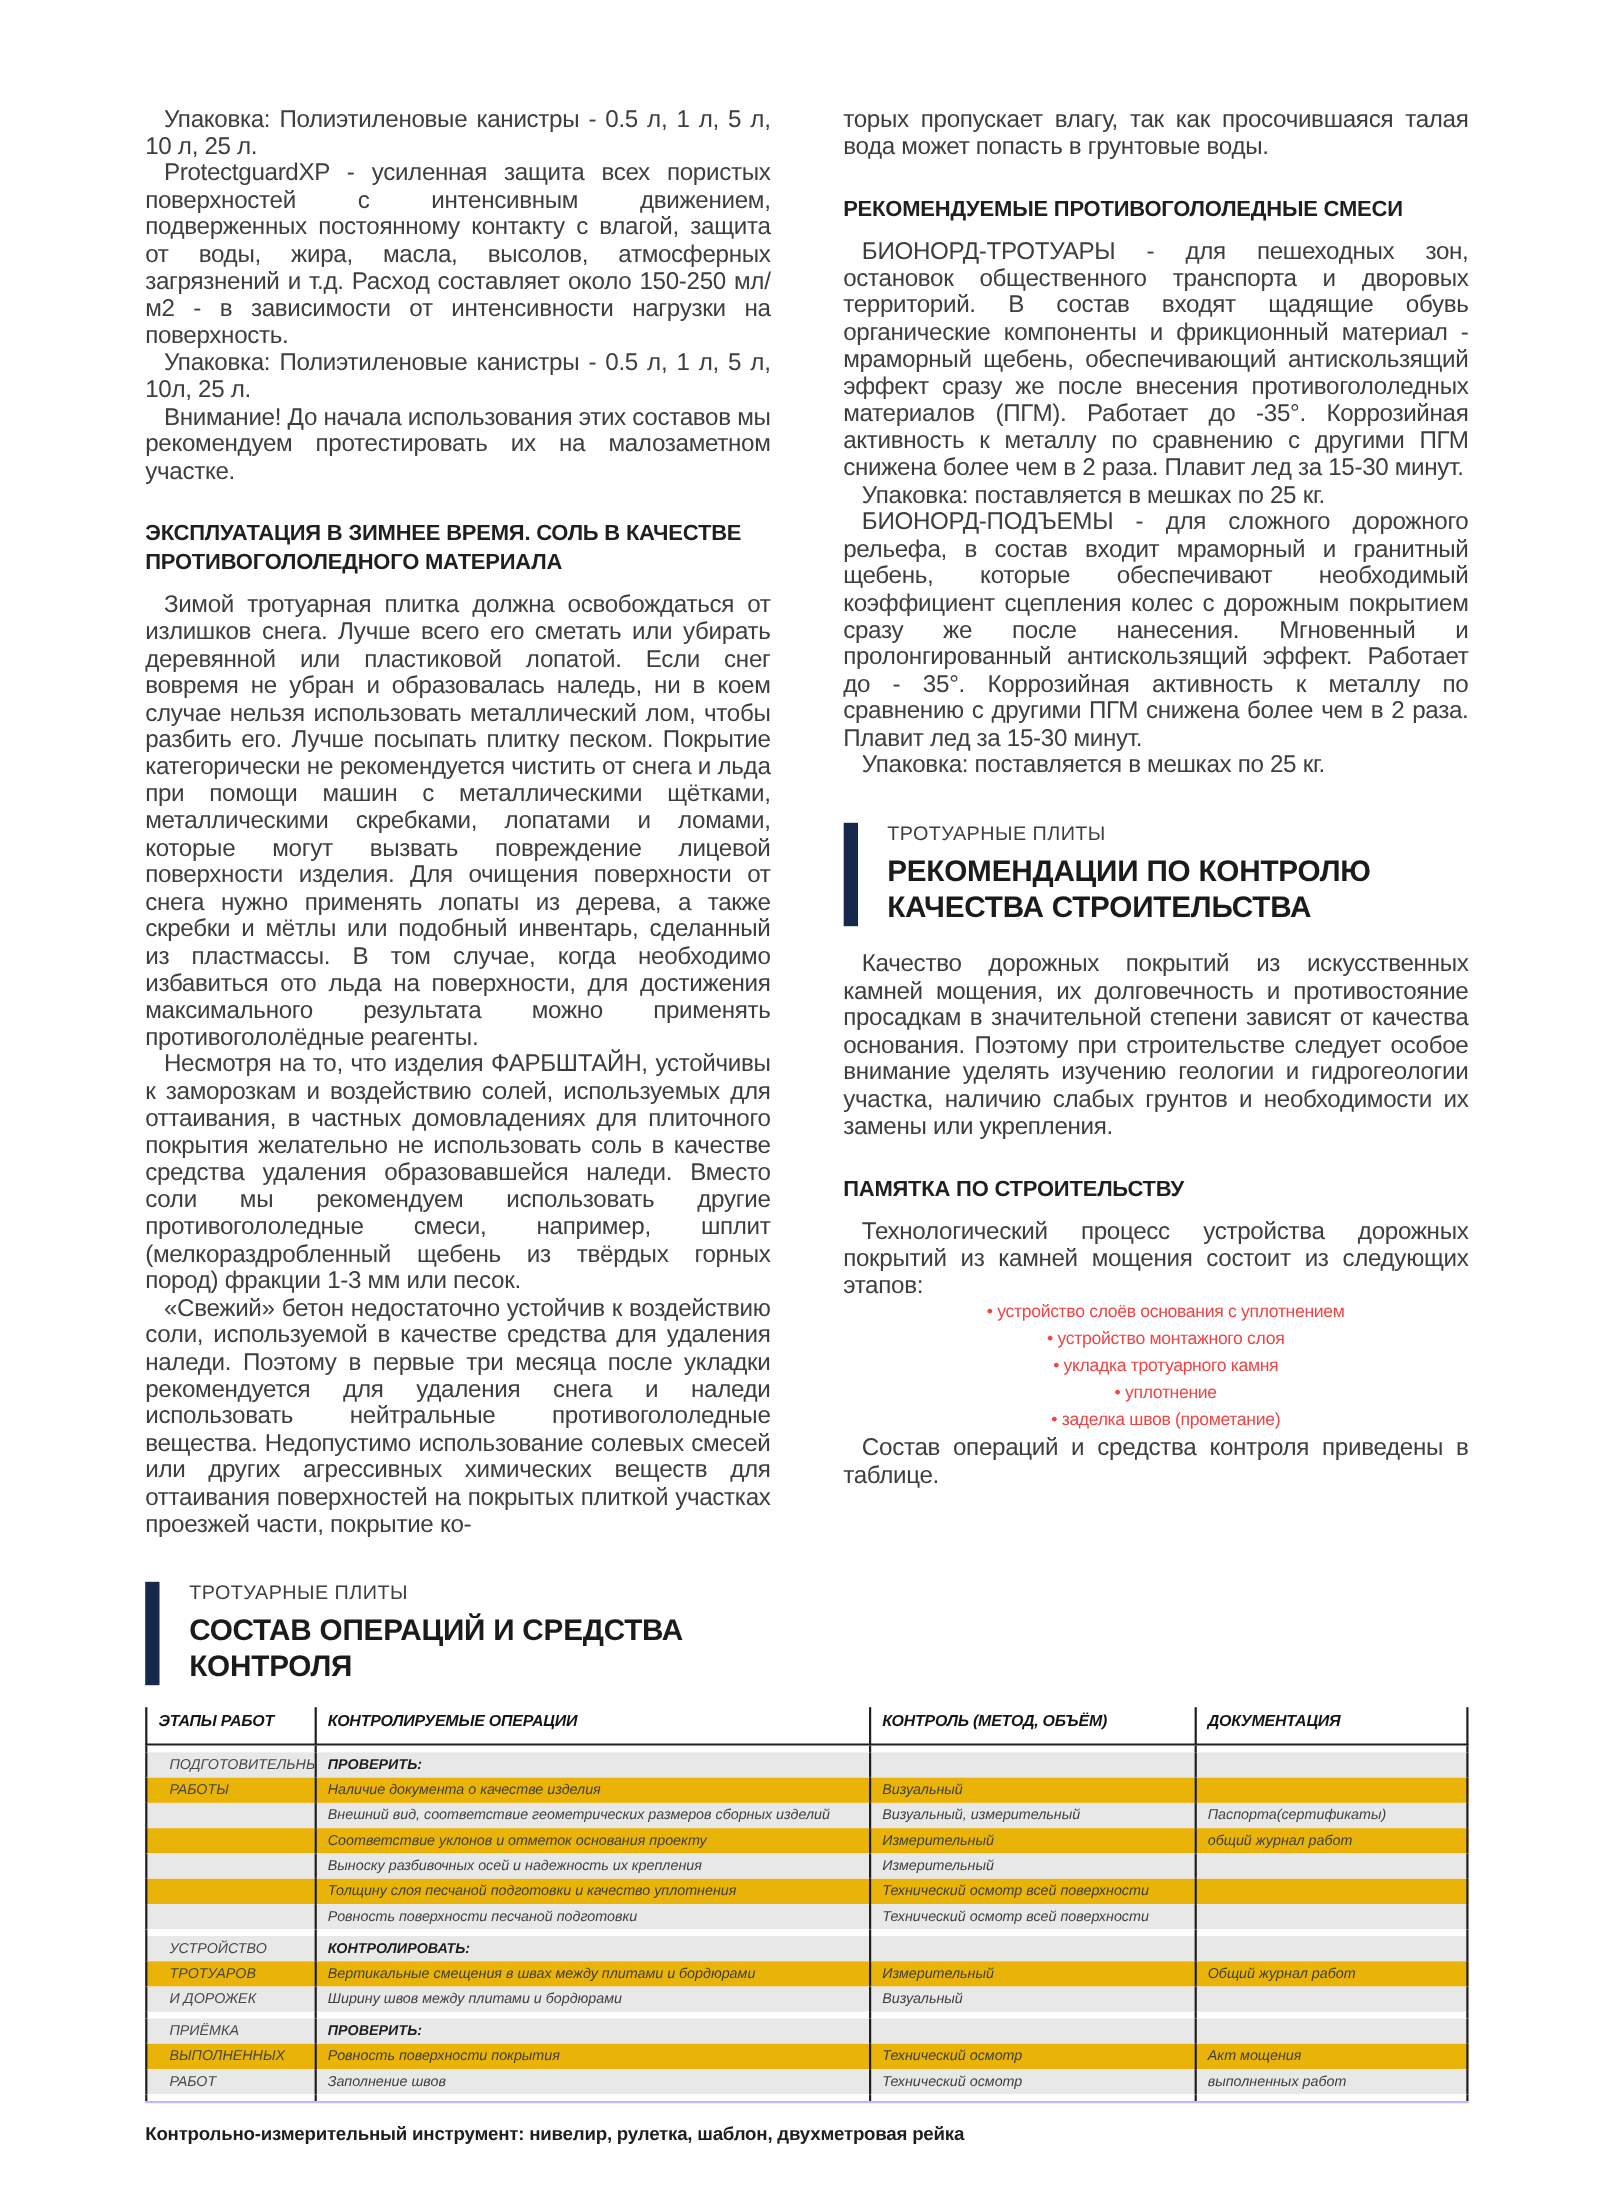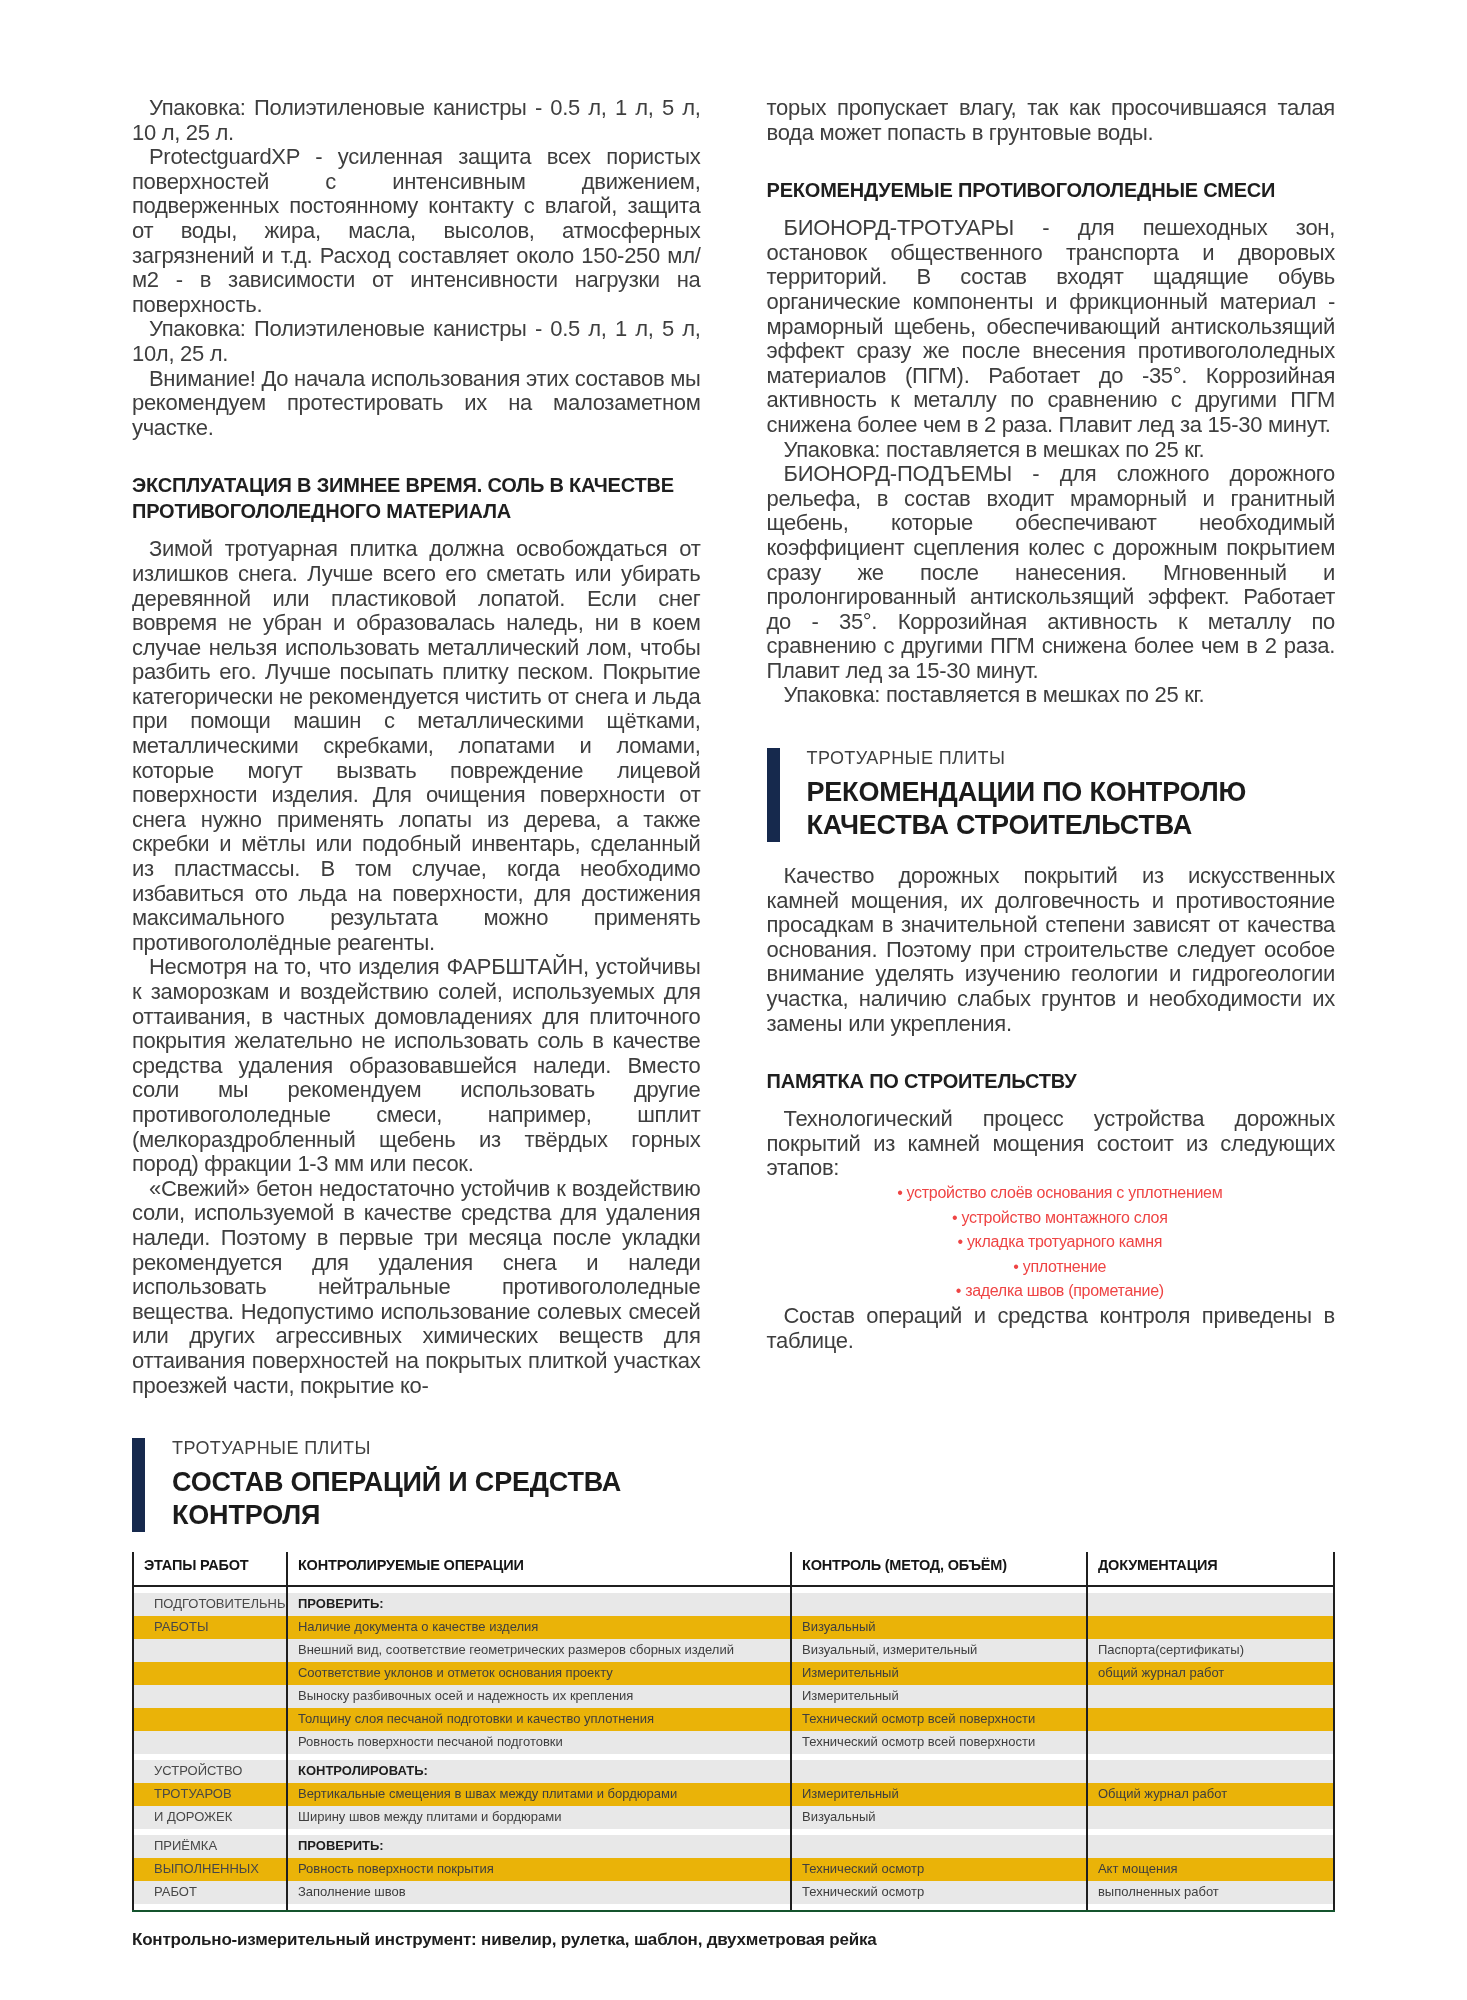--- a/index.html
+++ b/index.html
@@ -28,21 +28,21 @@
   .accent-bar{width:13px;background:var(--accent,#16294d);margin-right:27px;flex:0 0 13px;}
   .kicker{font-size:18px;color:#3f3f3f;letter-spacing:0.4px;margin-bottom:7px;}
   .section-title{
     font-size:27px;font-weight:bold;color:#1b1b1b;line-height:33px;margin:0;
     letter-spacing:-0.2px;
   }
   .bottom{margin-top:34px;}
   .bottom .section-title{max-width:470px;}
   .bottom .section-header{margin-bottom:14px;}
   
-  .ctable{margin-top:20px;border-bottom:2px solid #14532d;color:#3e3e3e;}
+  .ctable{margin-top:20px;border-bottom:2px solid #c4b5fd;color:#3e3e3e;font-style:italic;}
   .trow{display:grid;grid-template-columns:12.8% 41.9% 24.6% 20.7%;}
   .tcell{
     border-left:2px solid #1f1f1f;padding:1.5px 10px;min-height:20px;
     line-height:18px;font-size:13px;
   }
   .trow .tcell:last-child{border-right:2px solid #1f1f1f;}
   .thead .tcell{
     font-weight:bold;font-size:14.5px;color:#151515;
     padding-top:4px;padding-bottom:9px;border-bottom:2px solid #1f1f1f;
     letter-spacing:-0.2px;

